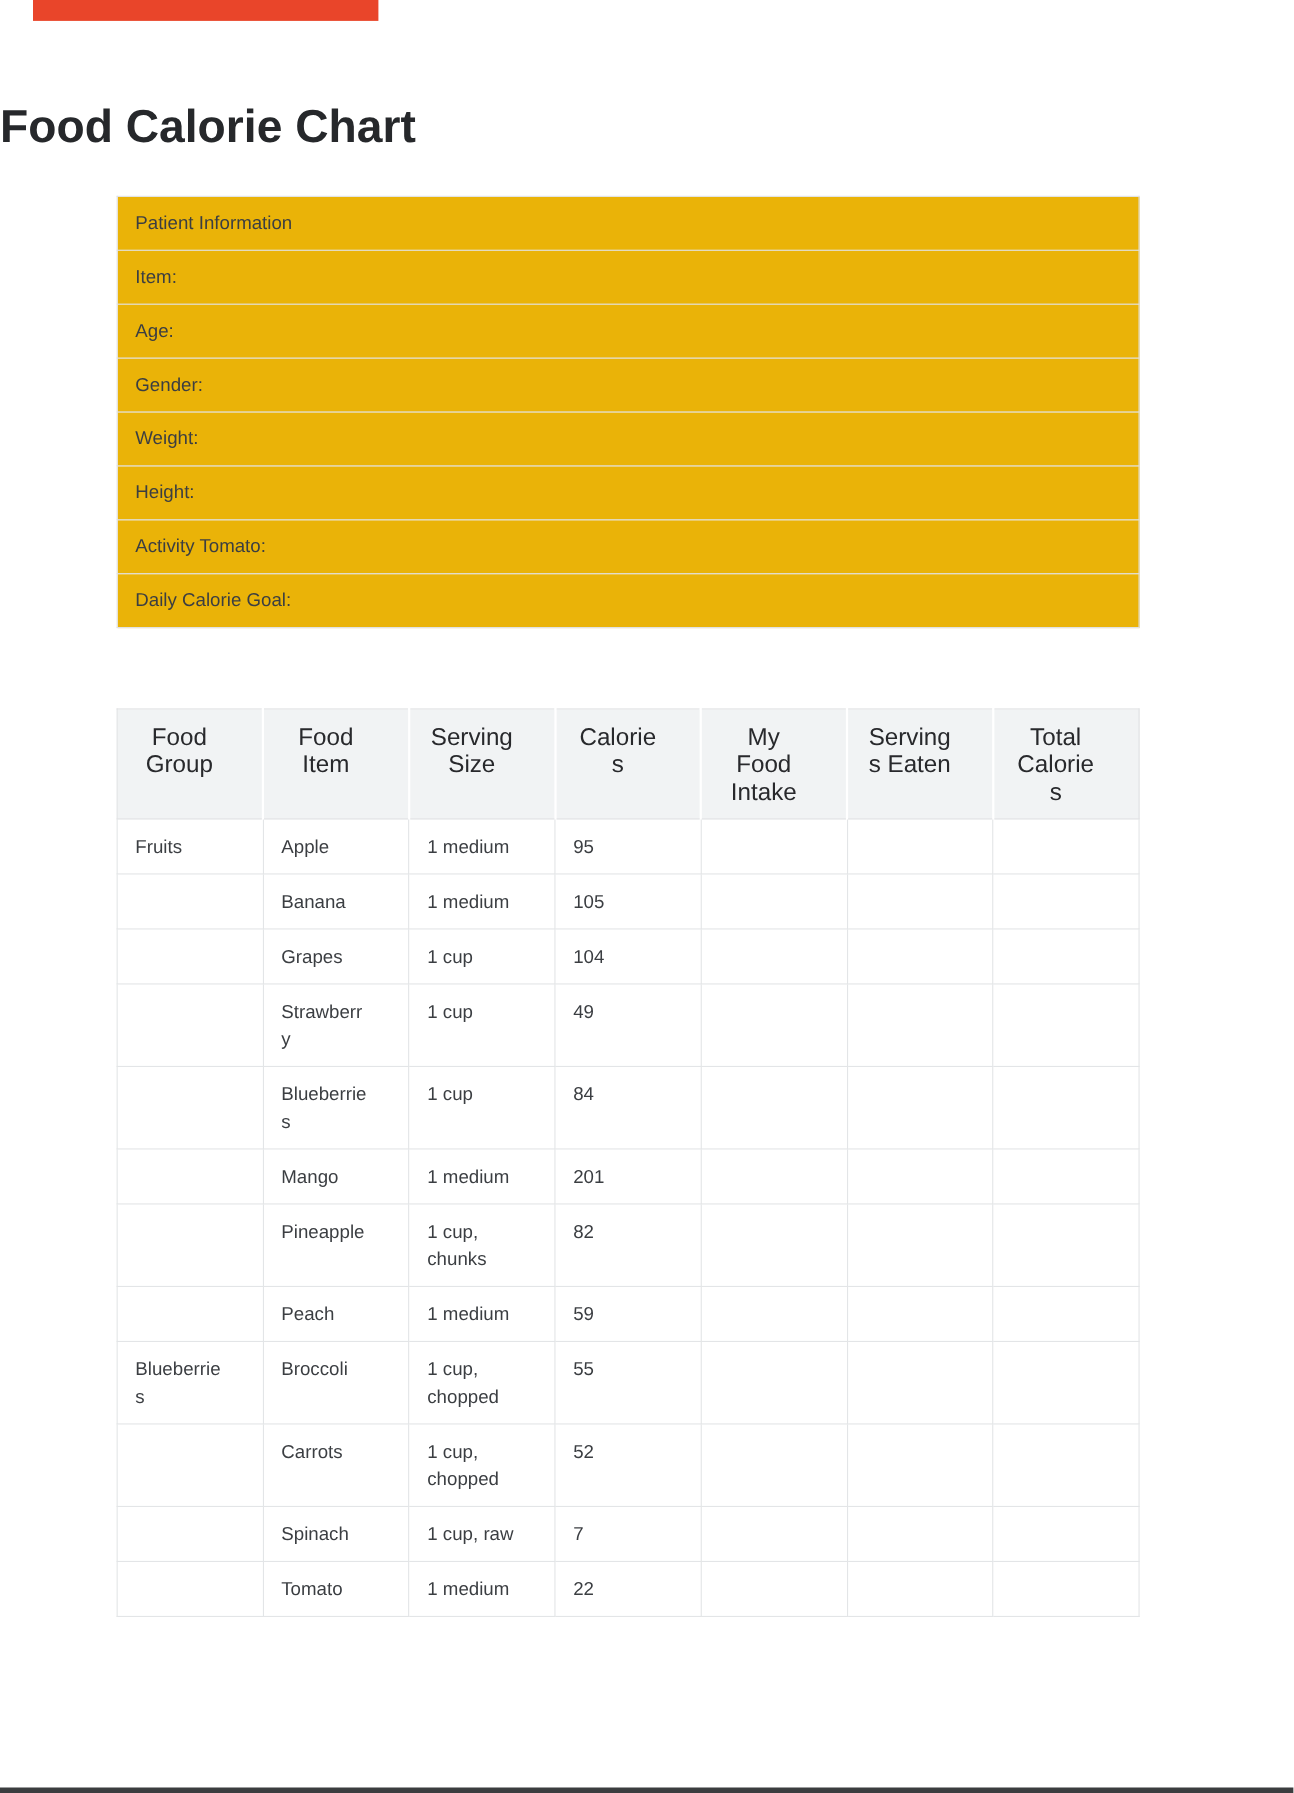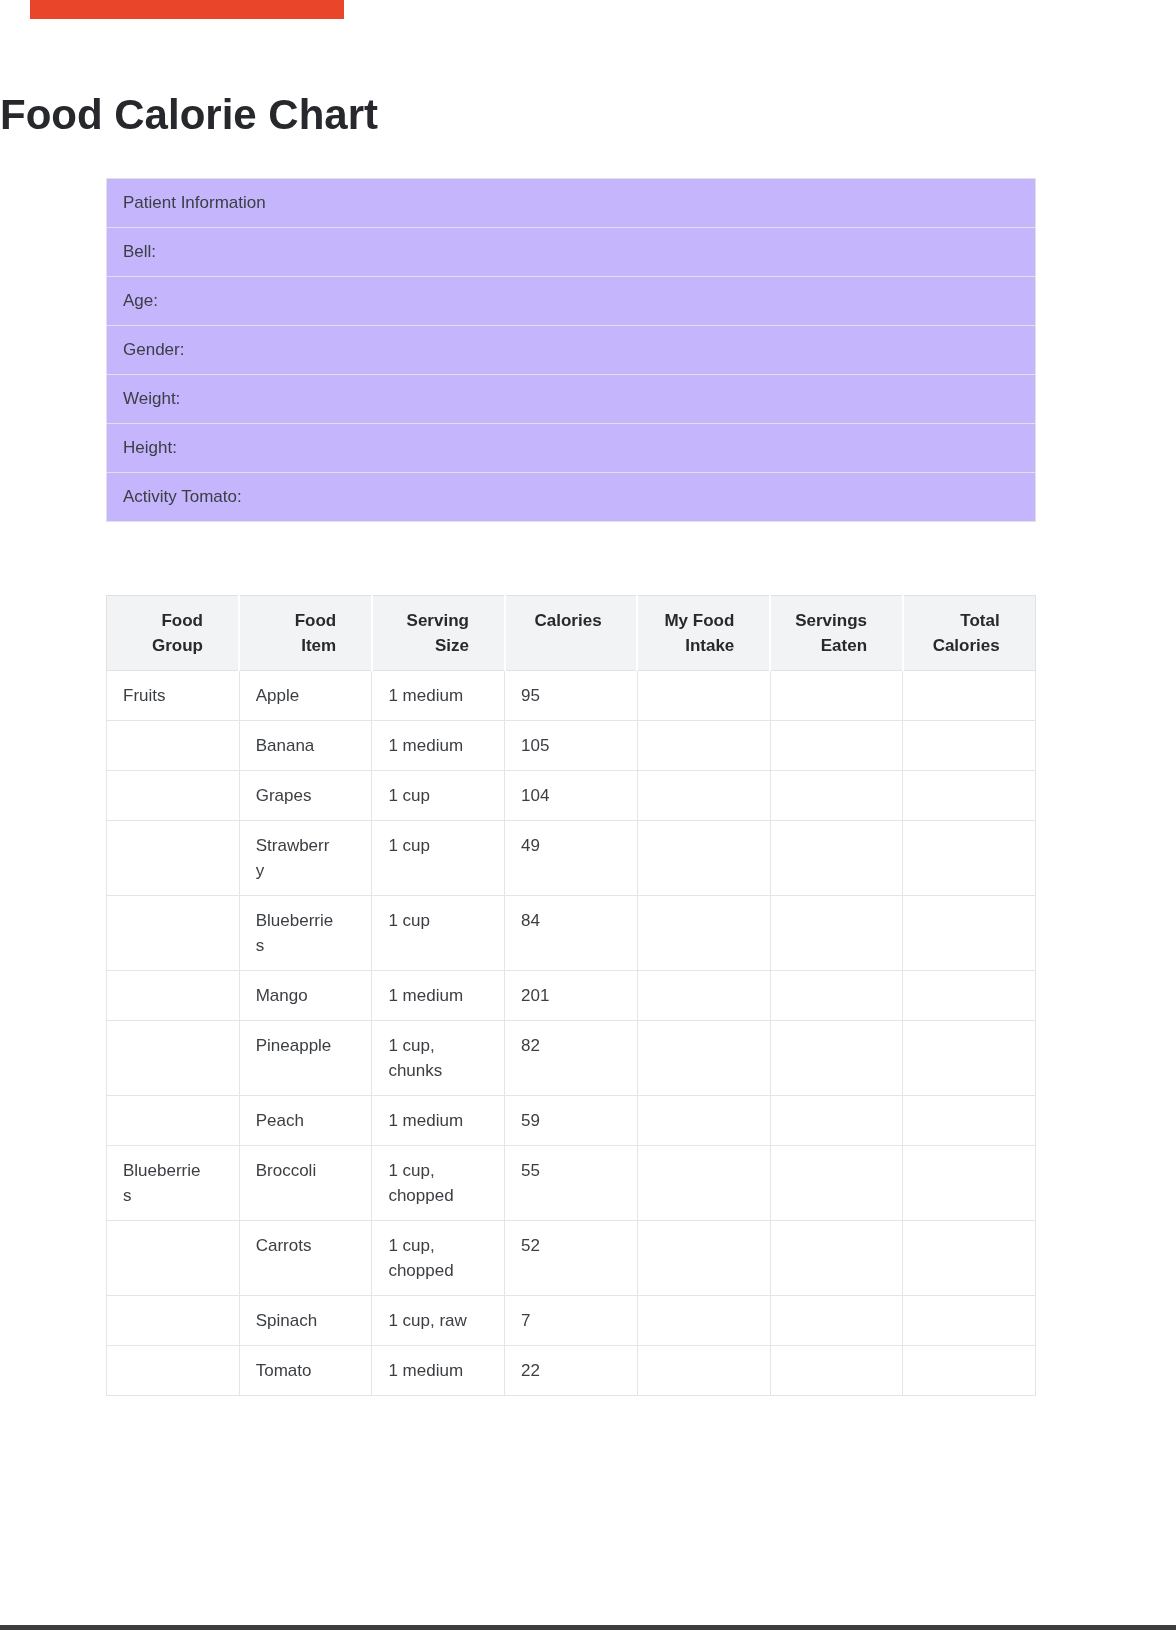--- a/index.html
+++ b/index.html
@@ -30,36 +30,36 @@
   
   .patient-table {
     width: 930px;
     margin: 40px 0 0 106px;
   }
   .patient-table td {
     border: 1px solid #e0e2e4;
     padding: 11px 16px;
     font-size: 17px; line-height: 26px;
     color: #3b3e42;
-    background: #c4b5fd;
+    background: #eab308;
   }
   
   .food-table {
     width: 930px;
     margin: 73px 0 0 106px;
     table-layout: fixed;
   }
   .food-table th {
     background: #f1f3f4;
     border: 1px solid #dfe1e3;
     border-left: 2px solid #ffffff;
     padding: 12px 16px;
-    text-align: right; vertical-align: top;
-    font-size: 17px; line-height: 25px;
-    font-weight: 700; color: #28292c;
+    text-align: center; vertical-align: top;
+    font-size: 22px; line-height: 25px;
+    font-weight: 400; color: #28292c;
   }
   .food-table th:first-child { border-left: 1px solid #dfe1e3; }
   .food-table td {
     border: 1px solid #e3e5e7;
     padding: 12px 16px;
     vertical-align: top;
     font-size: 17px; line-height: 25px;
     color: #3b3e42;
     background: #ffffff;
   }
@@ -75,36 +75,39 @@
 <div class="top-accent-bar"></div>
 
 <h1 class="doc-title">Food Calorie Chart</h1>
 
 <table class="patient-table">
   <tbody>
     <tr>
       <td>Patient Information</td>
     </tr>
     <tr>
-      <td>Bell:</td>
+      <td>Item:</td>
     </tr>
     <tr>
       <td>Age:</td>
     </tr>
     <tr>
       <td>Gender:</td>
     </tr>
     <tr>
       <td>Weight:</td>
     </tr>
     <tr>
       <td>Height:</td>
     </tr>
     <tr>
       <td>Activity Tomato:</td>
+    </tr>
+    <tr>
+      <td>Daily Calorie Goal:</td>
     </tr>
   </tbody>
 </table>
 
 <table class="food-table">
   <thead>
     <tr>
       <th>
           <div class="wrap">Food Group</div>
         </th>

